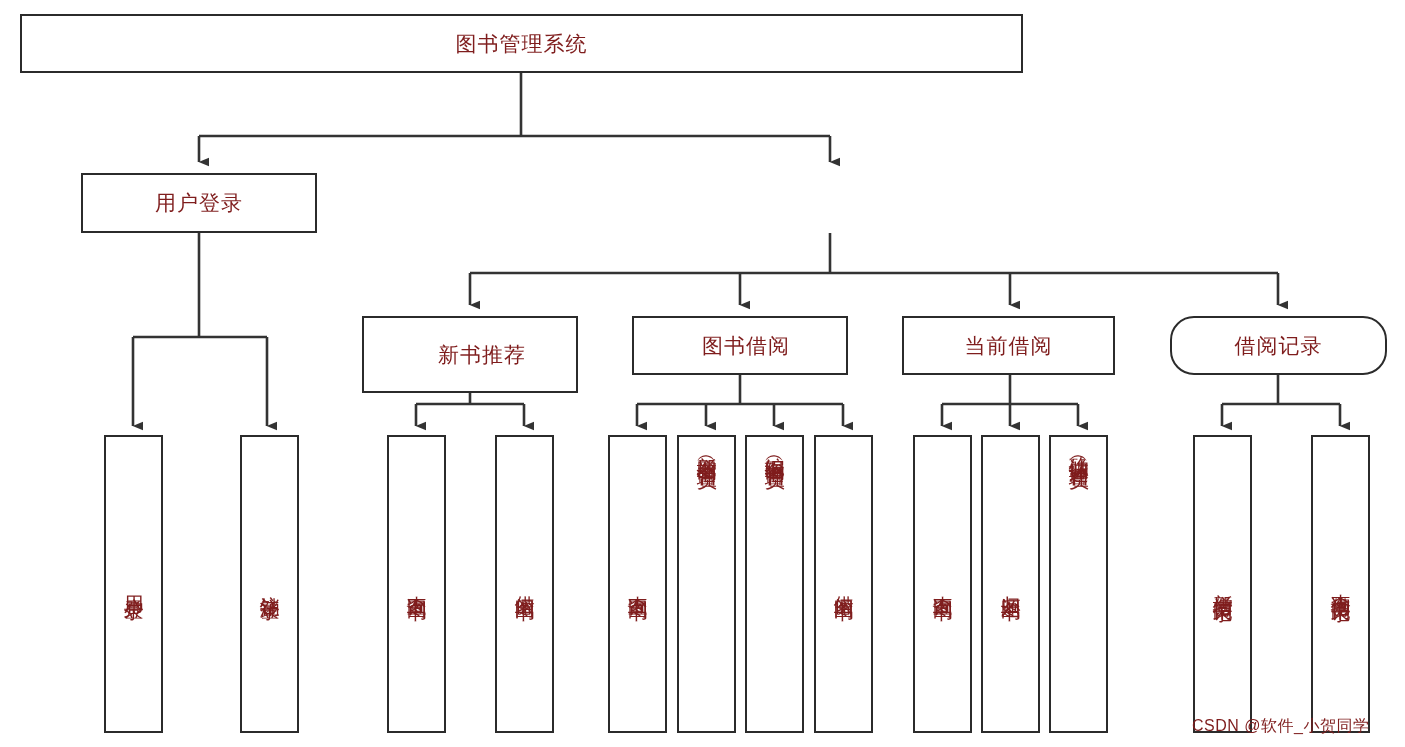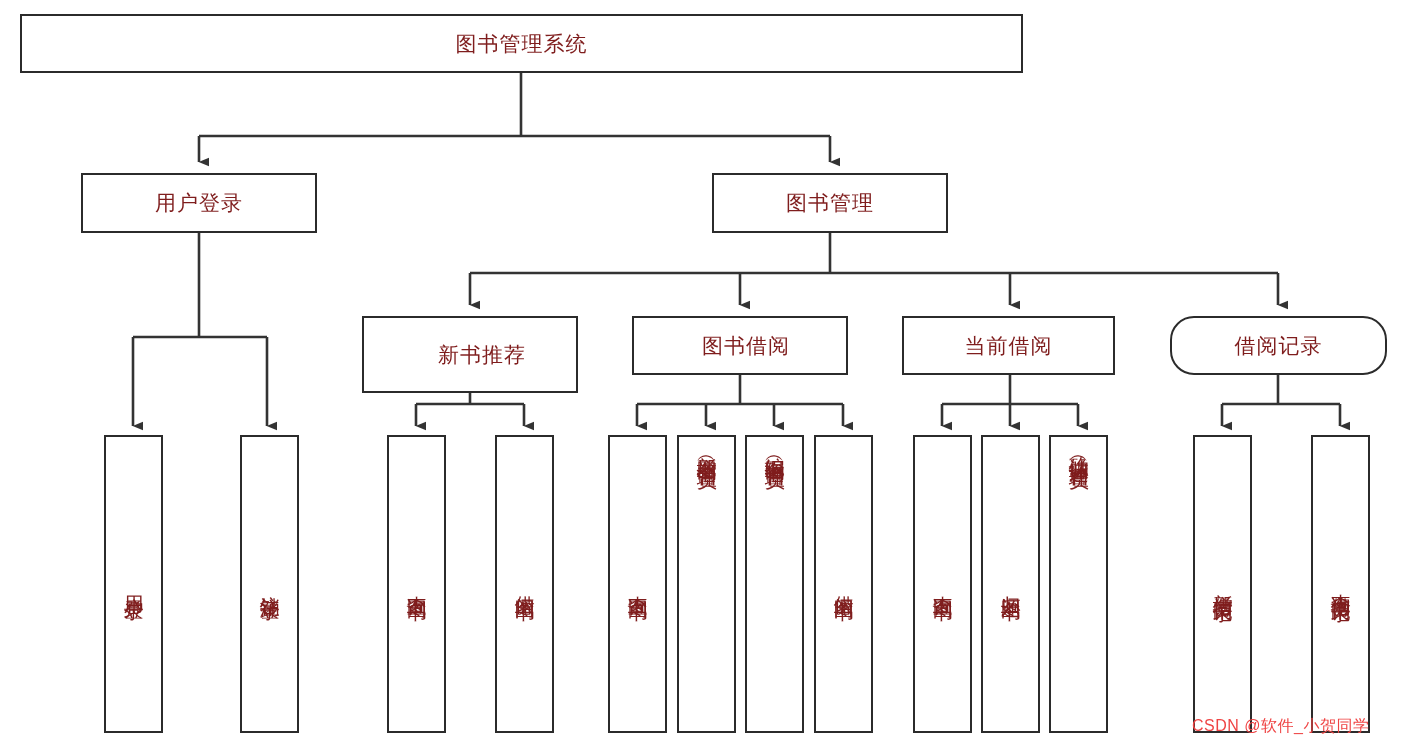--- a/index.html
+++ b/index.html
@@ -53,21 +53,21 @@
     letter-spacing: 2px;
     white-space: nowrap;
   }
   .node-v-mid {
     align-items: center;
     padding-top: 0;
   }
   .watermark {
     position: absolute;
     font-size: 16px;
-    color: #ef4444;
+    color: #7f1d1d;
     letter-spacing: 0.5px;
     white-space: nowrap;
     pointer-events: none;
   }
 </style>
 </head>
 <body>
 
 <div id="diagram-root">
 
@@ -121,23 +121,20 @@
     </g>
   </svg>
 
   <div class="node-box" style="left:20px; top:14px; width:1003px; height:59px;">
     <span class="node-h-label">图书管理系统</span>
   </div>
 
   <div class="node-box" style="left:81px; top:173px; width:236px; height:60px;">
     <span class="node-h-label">用户登录</span>
   </div>
-  <div class="node-box" style="left:712px; top:173px; width:236px; height:60px;">
-    <span class="node-h-label">图书管理</span>
-  </div>
 
   <div class="node-box" style="left:362px; top:316px; width:216px; height:77px;padding-left:24px;">
     <span class="node-h-label">新书推荐</span>
   </div>
   <div class="node-box" style="left:632px; top:316px; width:216px; height:59px;padding-left:12px;">
     <span class="node-h-label">图书借阅</span>
   </div>
   <div class="node-box" style="left:902px; top:316px; width:213px; height:59px;">
     <span class="node-h-label">当前借阅</span>
   </div>

